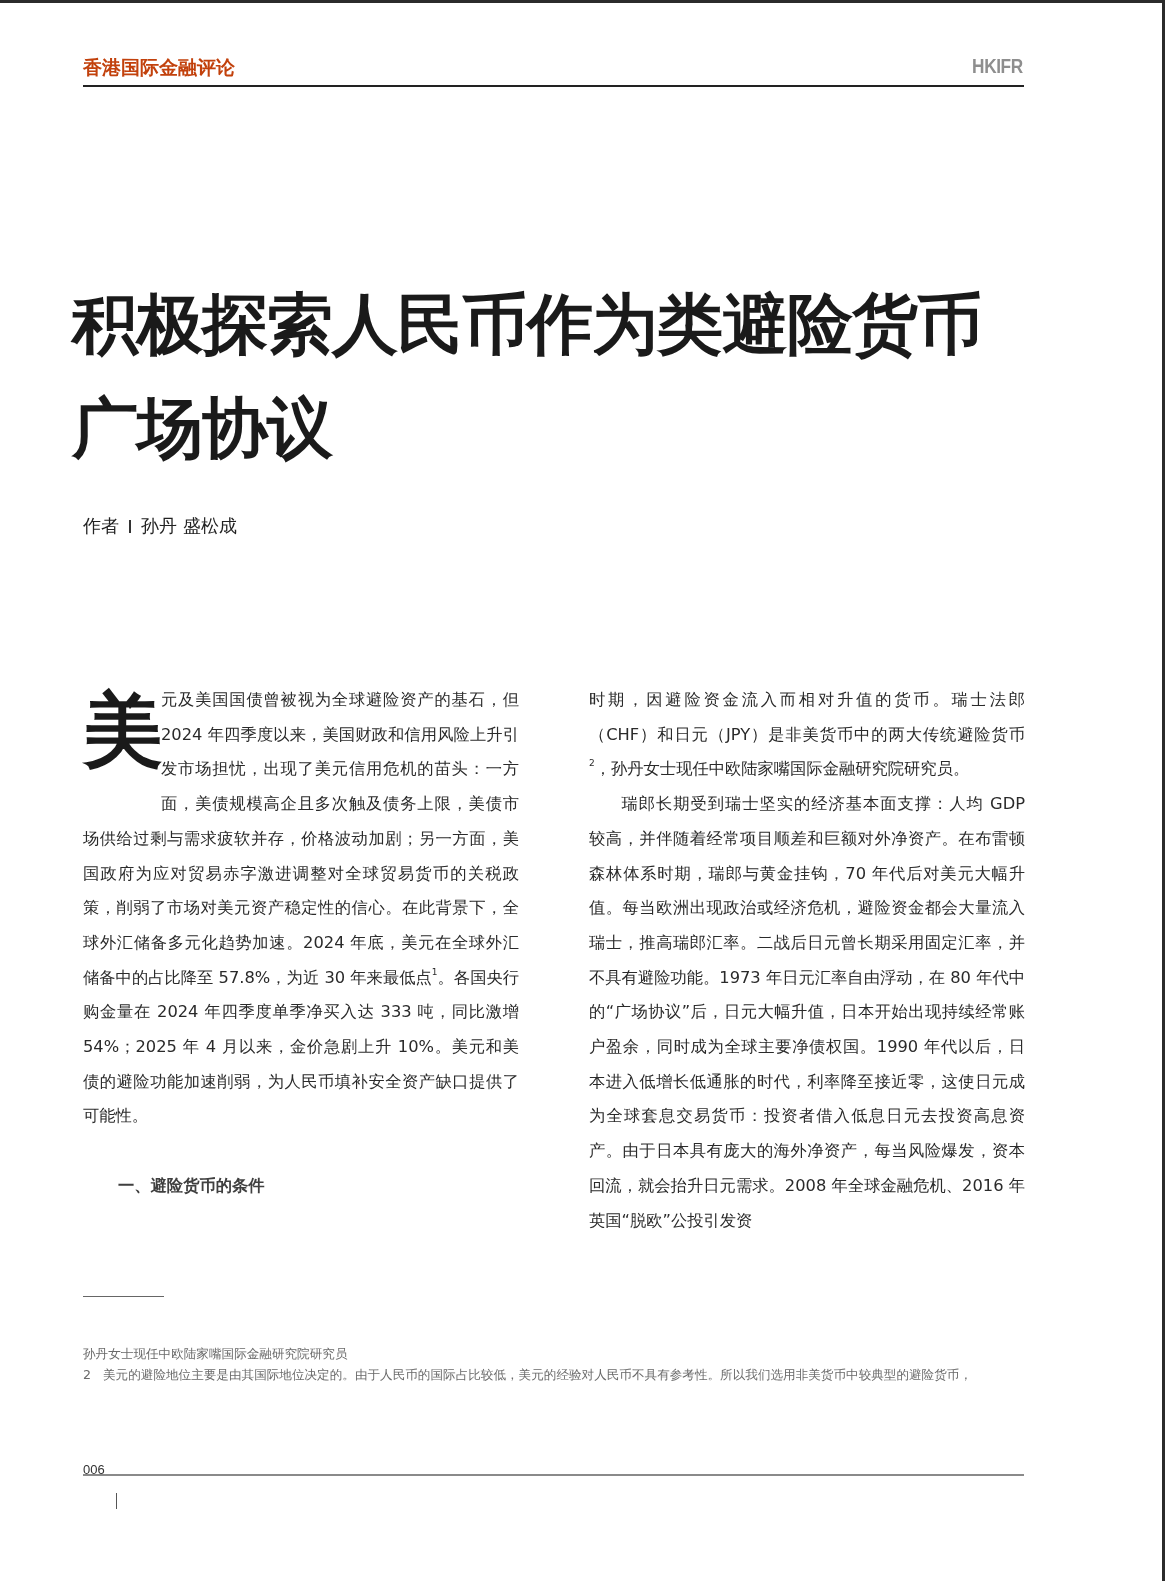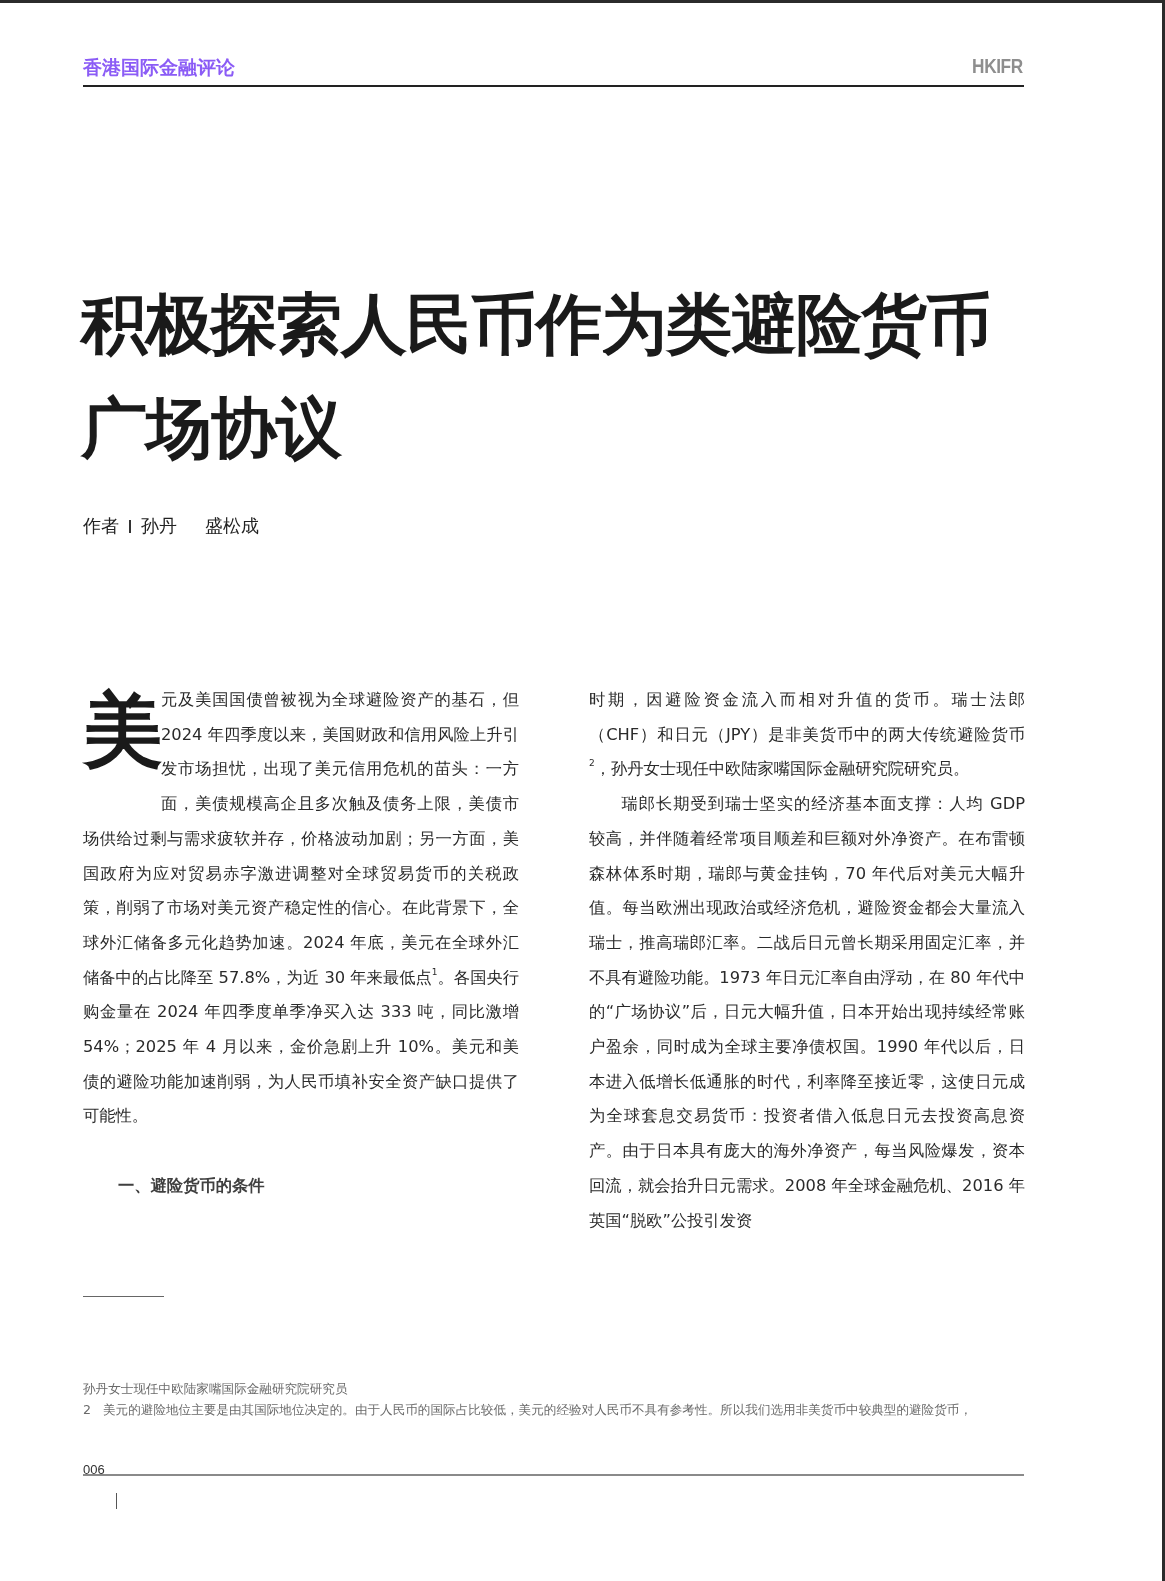--- a/index.html
+++ b/index.html
@@ -4,63 +4,63 @@
 <style>
   html, body { margin: 0; padding: 0; background: #ffffff; }
   body { width: 1165px; height: 1581px; position: relative; overflow: hidden; }
   .page {
     position: absolute; left: 0; top: 0; width: 1162px; height: 1578px;
     border-top: 3px solid #2b2b2b; border-right: 3px solid #2b2b2b; border-bottom: 3px solid #2b2b2b;
     background: #fff;
   }
   .header-left {
     position: absolute; left: 83px; top: 52px; font-size: 19px; font-weight: bold;
-    color: #8b5cf6; letter-spacing: 0px; font-family: "DejaVu Serif", serif;
+    color: #c2410c; letter-spacing: 0px; font-family: "DejaVu Serif", serif;
   }
   .header-right {
     position: absolute; right: 139px; top: 51px; font-size: 21px; font-weight: bold;
     color: #8e8e8e; font-family: "Liberation Sans", sans-serif; letter-spacing: -0.5px;
     transform: scaleX(0.82); transform-origin: right center;
   }
   .header-rule {
     position: absolute; left: 83px; top: 82px; width: 941px; height: 2px; background: #222;
   }
   .title {
-    position: absolute; left: 81px; top: 270px; width: 900px;
+    position: absolute; left: 72px; top: 270px; width: 900px;
     font-size: 66px; line-height: 104px; font-weight: bold; color: #1a1a1a;
     font-family: "DejaVu Sans", sans-serif; letter-spacing: -1px;
   }
   .title div { white-space: nowrap; }
   .author {
     position: absolute; left: 83px; top: 511px; font-size: 18px; color: #222;
     font-family: "DejaVu Sans", sans-serif; white-space: nowrap;
   }
   .author .sep { display: inline-block; width: 2px; height: 13px; background: #333; margin: 0 10px; vertical-align: -1px; }
-  .author .name2 { margin-left: 28px; }
+  .author .name2 { margin-left: 6px; }
   .col {
     position: absolute; top: 680px; width: 436px;
     font-size: 16.3px; line-height: 34.7px; color: #2a2a2a;
     font-family: "DejaVu Sans", sans-serif; text-align: justify;
   }
   .col-left { left: 83px; }
   .col-right { left: 589px; }
   .col p { margin: 0; }
   .dropcap {
     float: left; font-size: 80px; line-height: 80px; font-weight: bold; color: #1a1a1a;
     width: 78px; height: 100px; margin-top: 8px; margin-right: 0px;
     font-family: "DejaVu Sans", sans-serif;
   }
   .indent { text-indent: 2em; }
   sup { font-size: 9px; line-height: 0; vertical-align: 8px; }
   .section-heading {
     font-weight: bold; padding-left: 35px; margin-top: 35px !important; color: #404040;
   }
   .fn-rule { position: absolute; left: 83px; top: 1293px; width: 81px; height: 1px; background: #666; }
   .footnotes {
-    position: absolute; left: 83px; top: 1375px; width: 945px;
+    position: absolute; left: 83px; top: 1340px; width: 945px;
     font-size: 12.6px; line-height: 21.3px; color: #6a6a6a;
     font-family: "DejaVu Sans", sans-serif;
   }
   .footnotes div { white-space: nowrap; }
   .footnotes .num { display: inline-block; width: 20px; }
   .bottom-rule { position: absolute; left: 83px; top: 1471px; width: 941px; height: 2px; background: #8a8a8a; }
   .page-number {
     position: absolute; left: 83px; top: 1459px; font-size: 13px; color: #333;
     font-family: "Liberation Sans", sans-serif;
   }

